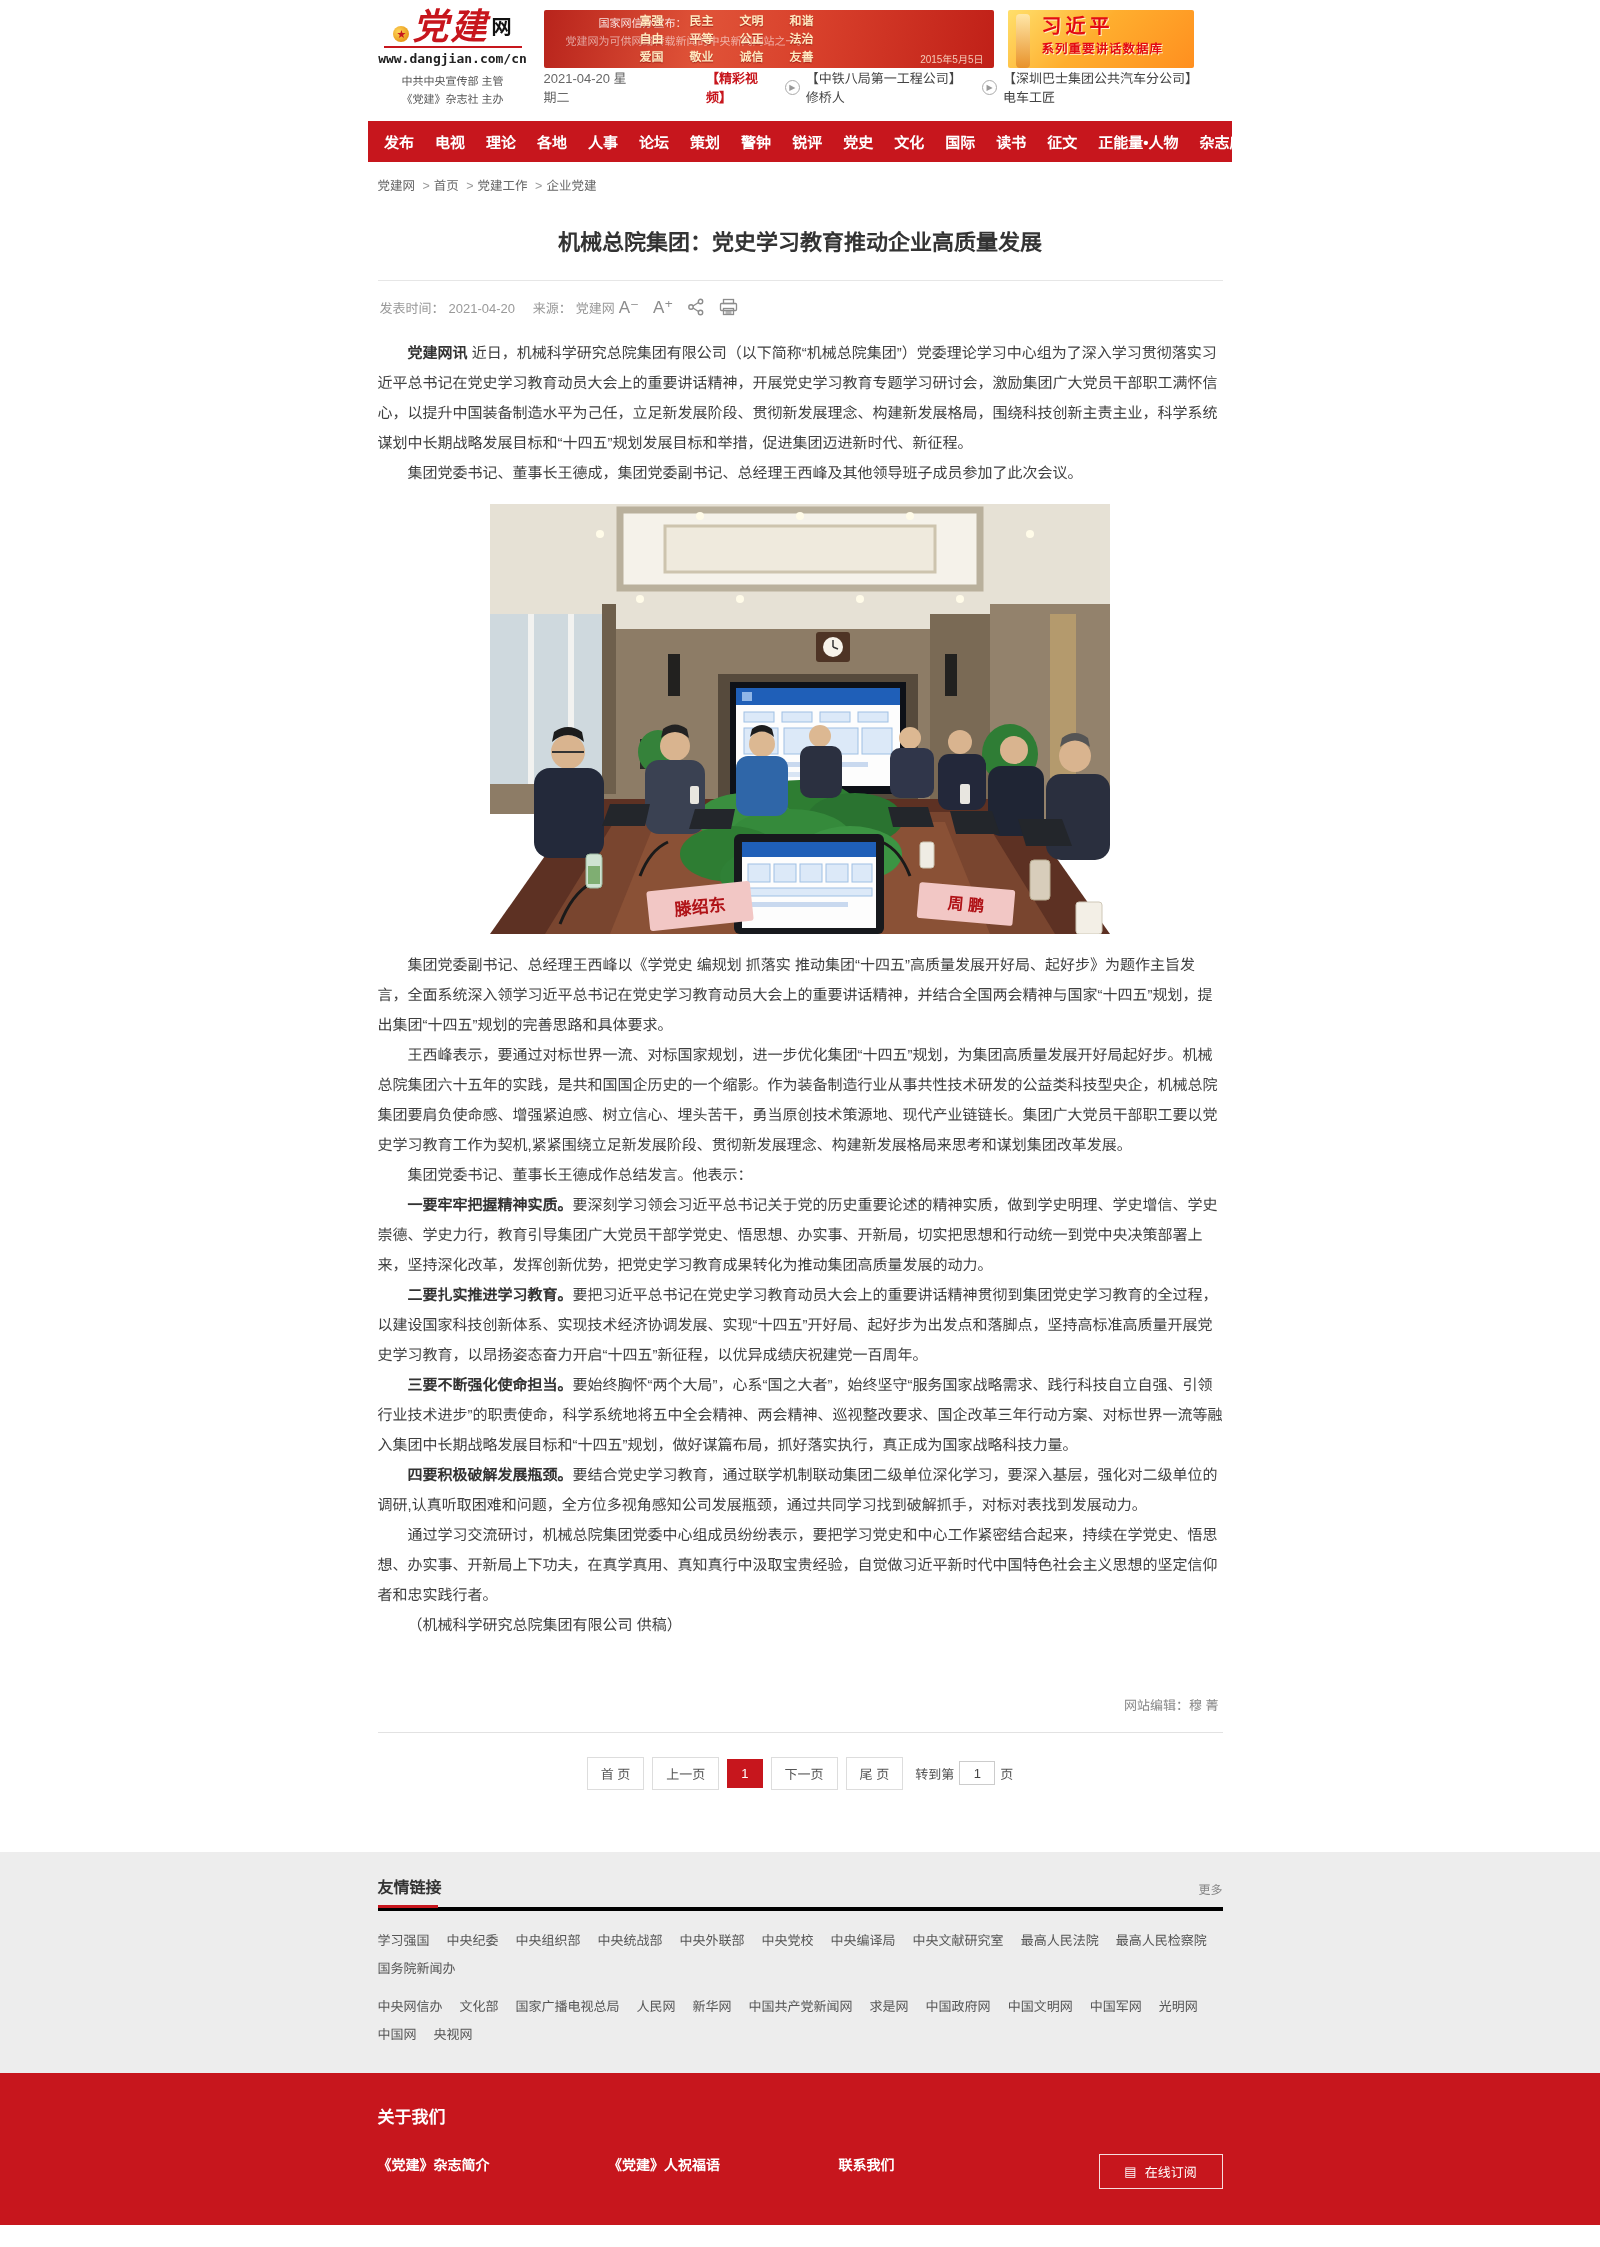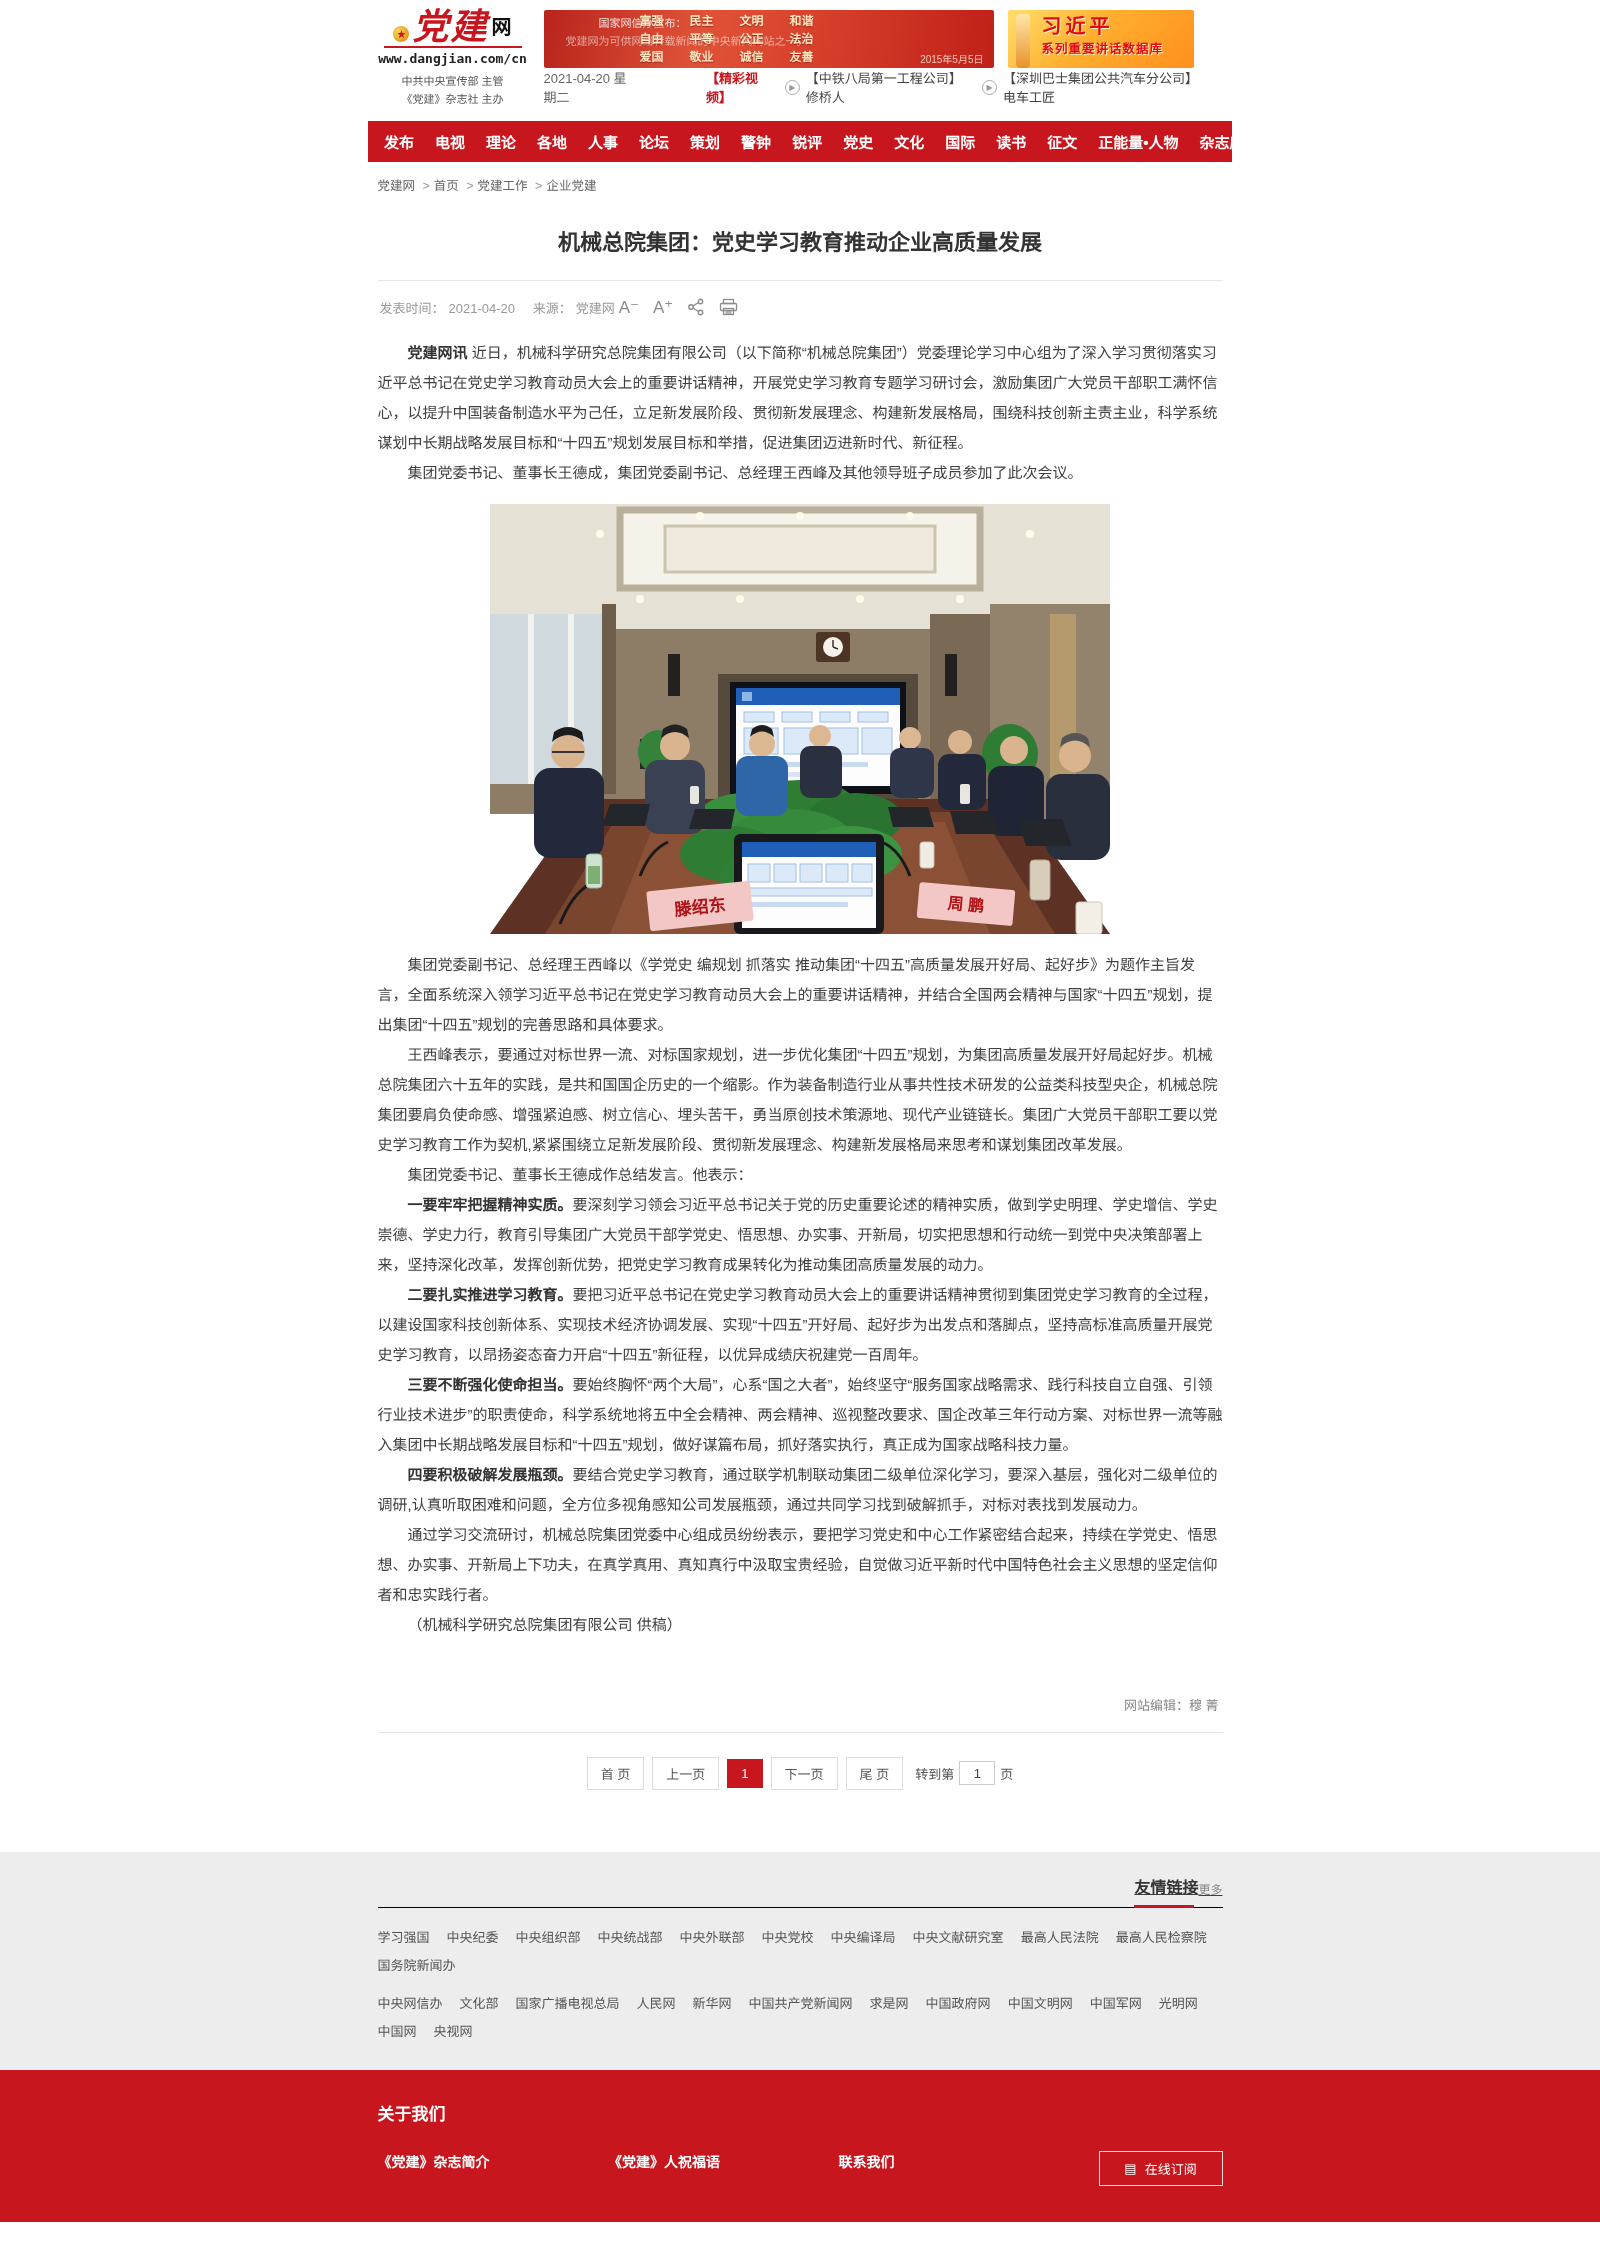--- a/index.html
+++ b/index.html
@@ -83,22 +83,22 @@
   .pagination { margin-top:24px; display:flex; justify-content:center; align-items:center; gap:8px;
     font-size:13px; color:#555; }
   .page-btn { border:1px solid #ddd; background:#fff; padding:6px 13px; font-size:13px;
     color:#555; cursor:pointer; font-family:inherit; }
   .page-btn.active { background:#c7161d; border-color:#c7161d; color:#fff; }
   .goto-group { display:flex; align-items:center; gap:5px; margin-left:4px; }
   .goto-input { width:36px; height:24px; border:1px solid #ccc; text-align:center; font-size:13px; color:#444; }
 
   
   .friend-band { margin-top:62px; background:#ededed; padding:22px 0 30px; }
-  .fb-head { display:flex; justify-content:flex-end; align-items:flex-end;
-    border-bottom:1px solid #000000; padding-bottom:0;text-decoration:underline; }
+  .fb-head { display:flex; justify-content:space-between; align-items:flex-end;
+    border-bottom:4px solid #000000; padding-bottom:0; }
   .fb-title { font-size:16px; font-weight:bold; color:#333; padding-bottom:9px; position:relative; }
   .fb-title::after { content:""; position:absolute; left:0; bottom:-1px; width:60px; height:3px; background:#c7161d; }
   .fb-more { font-size:12px; color:#888; text-decoration:none; padding-bottom:10px; }
   .fb-row { display:flex; flex-wrap:wrap; gap:9px 17px; margin-top:19px; }
   .flink { font-size:13px; color:#555; text-decoration:none; white-space:nowrap; }
 
   
   .site-footer { background:#c7161d; color:#fff; padding:30px 0 36px; margin-top:0; }
   .ft-about { font-size:17px; font-weight:bold; margin-bottom:26px; }
   .ft-cols { display:flex; align-items:flex-start; }

